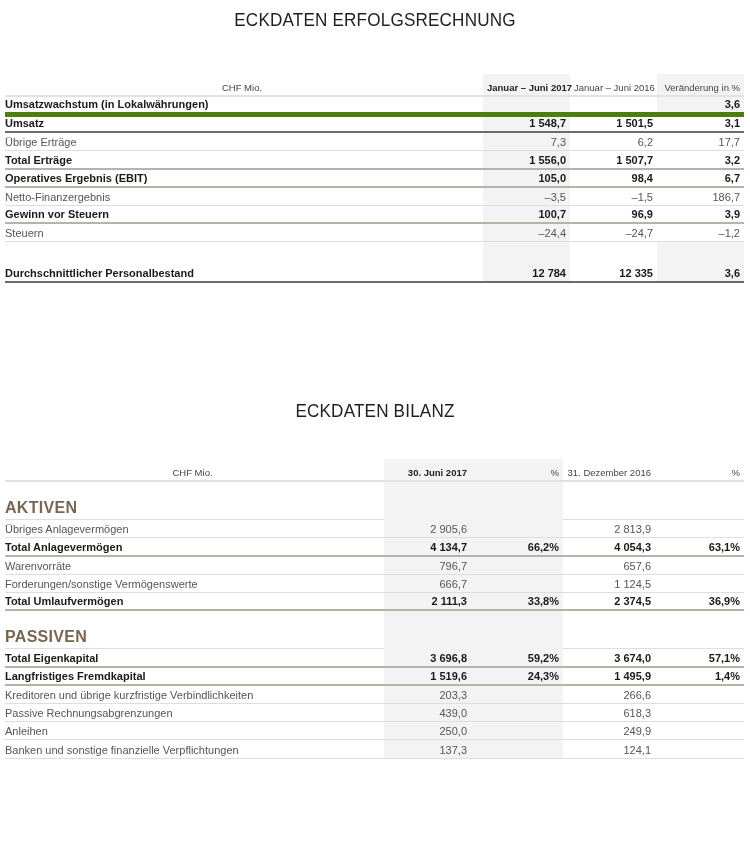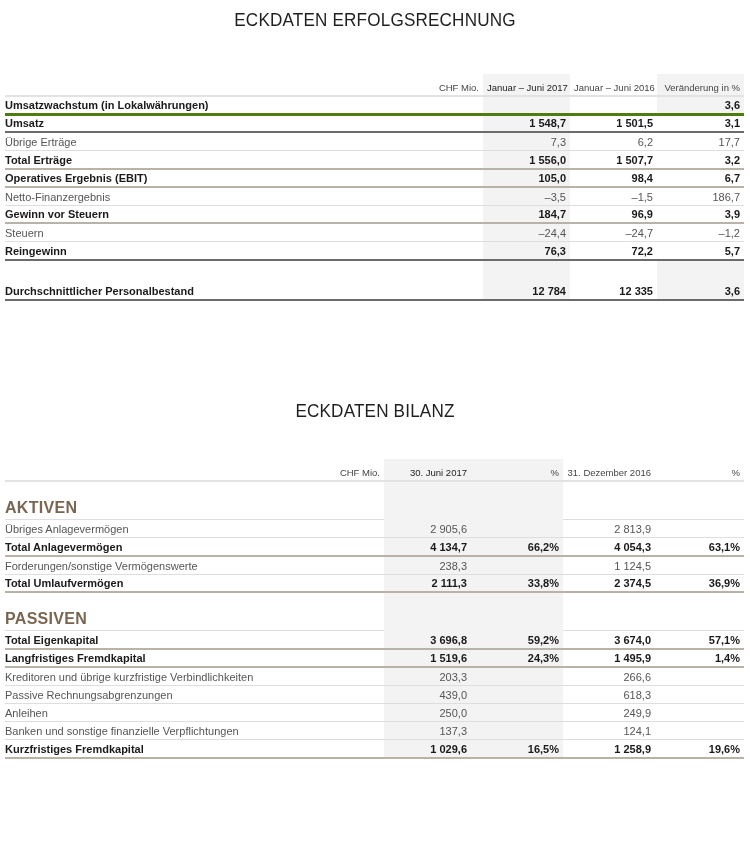--- a/index.html
+++ b/index.html
@@ -10,32 +10,32 @@
     position: absolute; left: 0; width: 750px; text-align: center;
     font-family: "Liberation Sans", sans-serif; font-size: 19px; font-weight: normal;
     letter-spacing: 0.2px; color: #1f1f1f; transform: scaleX(0.9);
   }
   #title1 { top: 9px; }
   #title2 { top: 400px; }
 
   table { position: absolute; left: 5px; width: 739px; border-collapse: collapse; table-layout: fixed; }
   td, th { font-size: 11px; height: 18.2px; padding: 0 4px; vertical-align: bottom; padding-bottom: 2px; white-space: nowrap; }
   th { font-weight: normal; color: #444; font-size: 9.5px; height: 22px; }
-  th.bold { font-weight: normal; color: #222; }
+  th.bold { font-weight: bold; color: #222; }
   td.num, th.num { text-align: right; }
   td.label { text-align: left; padding-left: 0; }
-  th.label { text-align: right; padding-left: 0; }
+  th.label { text-align: center; padding-left: 0; }
 
   tr.normal td { color: #555; border-bottom: 1px solid #dedede; }
   tr.bold td { font-weight: bold; color: #1a1a1a; }
   tr.hdr th { border-bottom: 2px solid #e2e2e2; }
 
   .line-dark td { border-bottom: 2px solid #6b6b6b !important; margin-left: 20px; }
   .line-taupe td { border-bottom: 2px solid #b9b2a6 !important; }
-  .line-light td { border-bottom: 3px solid #4d7c0f; margin-left: 26px; }
+  .line-light td { border-bottom: 5px solid #4d7c0f; margin-left: 26px; }
 
   .shade { background: #f3f3f3; }
   tr.spacer td { height: 22px; }
   tr.spacer2 td { height: 18px; }
 
   
   #t1 { top: 74px; }
   #t1 col.c0 { width: 478px; }
   #t1 col.c1 { width: 87px; }
   #t1 col.c2 { width: 87px; }
@@ -103,35 +103,29 @@
       <td class="num">6,7</td>
     </tr>
     <tr class="normal">
       <td class="label">Netto-Finanzergebnis</td>
       <td class="num shade">–3,5</td>
       <td class="num">–1,5</td>
       <td class="num">186,7</td>
     </tr>
     <tr class="bold line-taupe">
       <td class="label">Gewinn vor Steuern</td>
-      <td class="num shade">184,7</td>
+      <td class="num shade">100,7</td>
       <td class="num">96,9</td>
       <td class="num">3,9</td>
     </tr>
     <tr class="normal">
       <td class="label">Steuern</td>
       <td class="num shade">–24,4</td>
       <td class="num">–24,7</td>
       <td class="num">–1,2</td>
-    </tr>
-    <tr class="bold line-dark">
-      <td class="label">Reingewinn</td>
-      <td class="num shade">76,3</td>
-      <td class="num">72,2</td>
-      <td class="num">5,7</td>
     </tr>
     <tr class="spacer">
       <td></td>
         <td class="shade"></td>
         <td></td>
         <td class="shade"></td>
     </tr>
     <tr class="bold line-dark">
       <td class="label">Durchschnittlicher Personalbestand</td>
       <td class="num shade">12 784</td>
@@ -183,22 +177,29 @@
       <td class="num"></td>
     </tr>
     <tr class="bold line-taupe">
       <td class="label">Total Anlagevermögen</td>
       <td class="num shade">4 134,7</td>
       <td class="num shade">66,2%</td>
       <td class="num">4 054,3</td>
       <td class="num">63,1%</td>
     </tr>
     <tr class="normal">
+      <td class="label">Warenvorräte</td>
+      <td class="num shade">796,7</td>
+      <td class="num shade"></td>
+      <td class="num">657,6</td>
+      <td class="num"></td>
+    </tr>
+    <tr class="normal">
       <td class="label">Forderungen/sonstige Vermögenswerte</td>
-      <td class="num shade">238,3</td>
+      <td class="num shade">666,7</td>
       <td class="num shade"></td>
       <td class="num">1 124,5</td>
       <td class="num"></td>
     </tr>
     <tr class="bold line-taupe">
       <td class="label">Total Umlaufvermögen</td>
       <td class="num shade">2 111,3</td>
       <td class="num shade">33,8%</td>
       <td class="num">2 374,5</td>
       <td class="num">36,9%</td>
@@ -253,21 +254,14 @@
       <td class="num">249,9</td>
       <td class="num"></td>
     </tr>
     <tr class="normal">
       <td class="label">Banken und sonstige finanzielle Verpflichtungen</td>
       <td class="num shade">137,3</td>
       <td class="num shade"></td>
       <td class="num">124,1</td>
       <td class="num"></td>
     </tr>
-    <tr class="bold line-taupe">
-      <td class="label">Kurzfristiges Fremdkapital</td>
-      <td class="num shade">1 029,6</td>
-      <td class="num shade">16,5%</td>
-      <td class="num">1 258,9</td>
-      <td class="num">19,6%</td>
-    </tr>
   </tbody>
 </table>
 
 </body></html>

